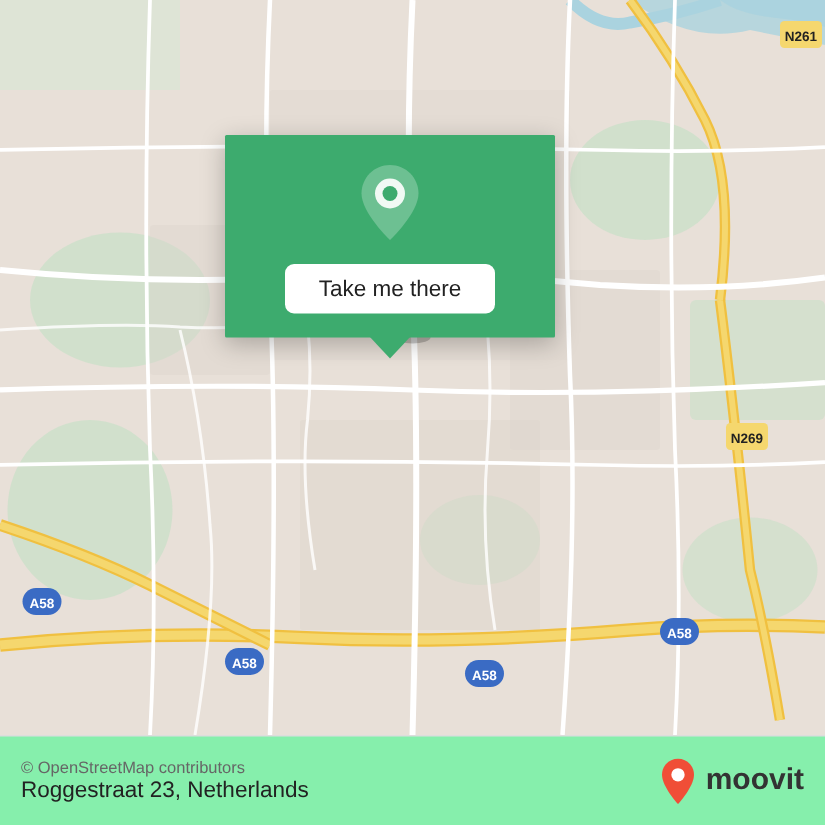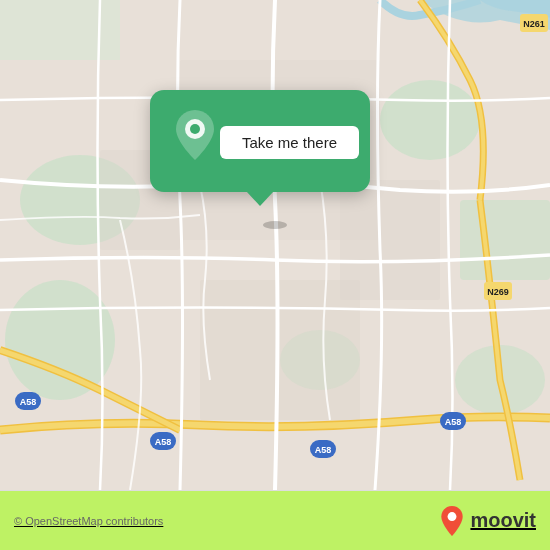--- a/index.html
+++ b/index.html
@@ -25,23 +25,23 @@
       height: 100%;
     }
 
     
     #popup-card {
       position: absolute;
       top: 90px;
       left: 150px;
       width: 220px;
       background: #3dab6e;
-      border-radius: 14px;
-      display: flex;
-      flex-direction: row;
+      border-radius: 1px;
+      display: flex;
+      flex-direction: column;
       align-items: center;
       padding: 18px 20px 16px 20px;
       box-shadow: 0 4px 16px rgba(0,0,0,0.25);
       z-index: 10;
     }
 
     #popup-card::after {
       content: '';
       position: absolute;
       bottom: -14px;
@@ -72,27 +72,26 @@
       font-weight: 500;
       color: #222;
       cursor: pointer;
       white-space: nowrap;
     }
 
     
     #bottom-bar {
       width: 550px;
       height: 60px;
-      background: #bef264;
+      background: #86efac;
       border-top: 1px solid #ddd;
       display: flex;
       align-items: center;
       justify-content: space-between;
       padding: 0 14px;
-      text-decoration: underline;
     }
 
     .bottom-left {
       display: flex;
       align-items: center;
       gap: 6px;
       font-size: 13px;
       color: #333;
     }
 
@@ -210,20 +209,21 @@
     </div>
 
     <button class="take-me-there-btn">Take me there</button>
   </div>
 </div>
 
 <div id="bottom-bar">
   <div class="bottom-left">
     <div>
       <div class="osm-copy">© OpenStreetMap contributors</div>
+      <div class="address-text">Roggestraat 23, Netherlands</div>
     </div>
   </div>
   <div class="moovit-logo">
     <svg class="moovit-pin" viewBox="0 0 28 36" xmlns="http://www.w3.org/2000/svg">
       <path d="M14 1 C7 1 2 6.5 2 13 C2 22 14 35 14 35 C14 35 26 22 26 13 C26 6.5 21 1 14 1 Z" fill="#f04e37"></path>
       <circle cx="14" cy="13" r="5" fill="white"></circle>
     </svg>
     <span class="moovit-text">moovit</span>
   </div>
 </div>

